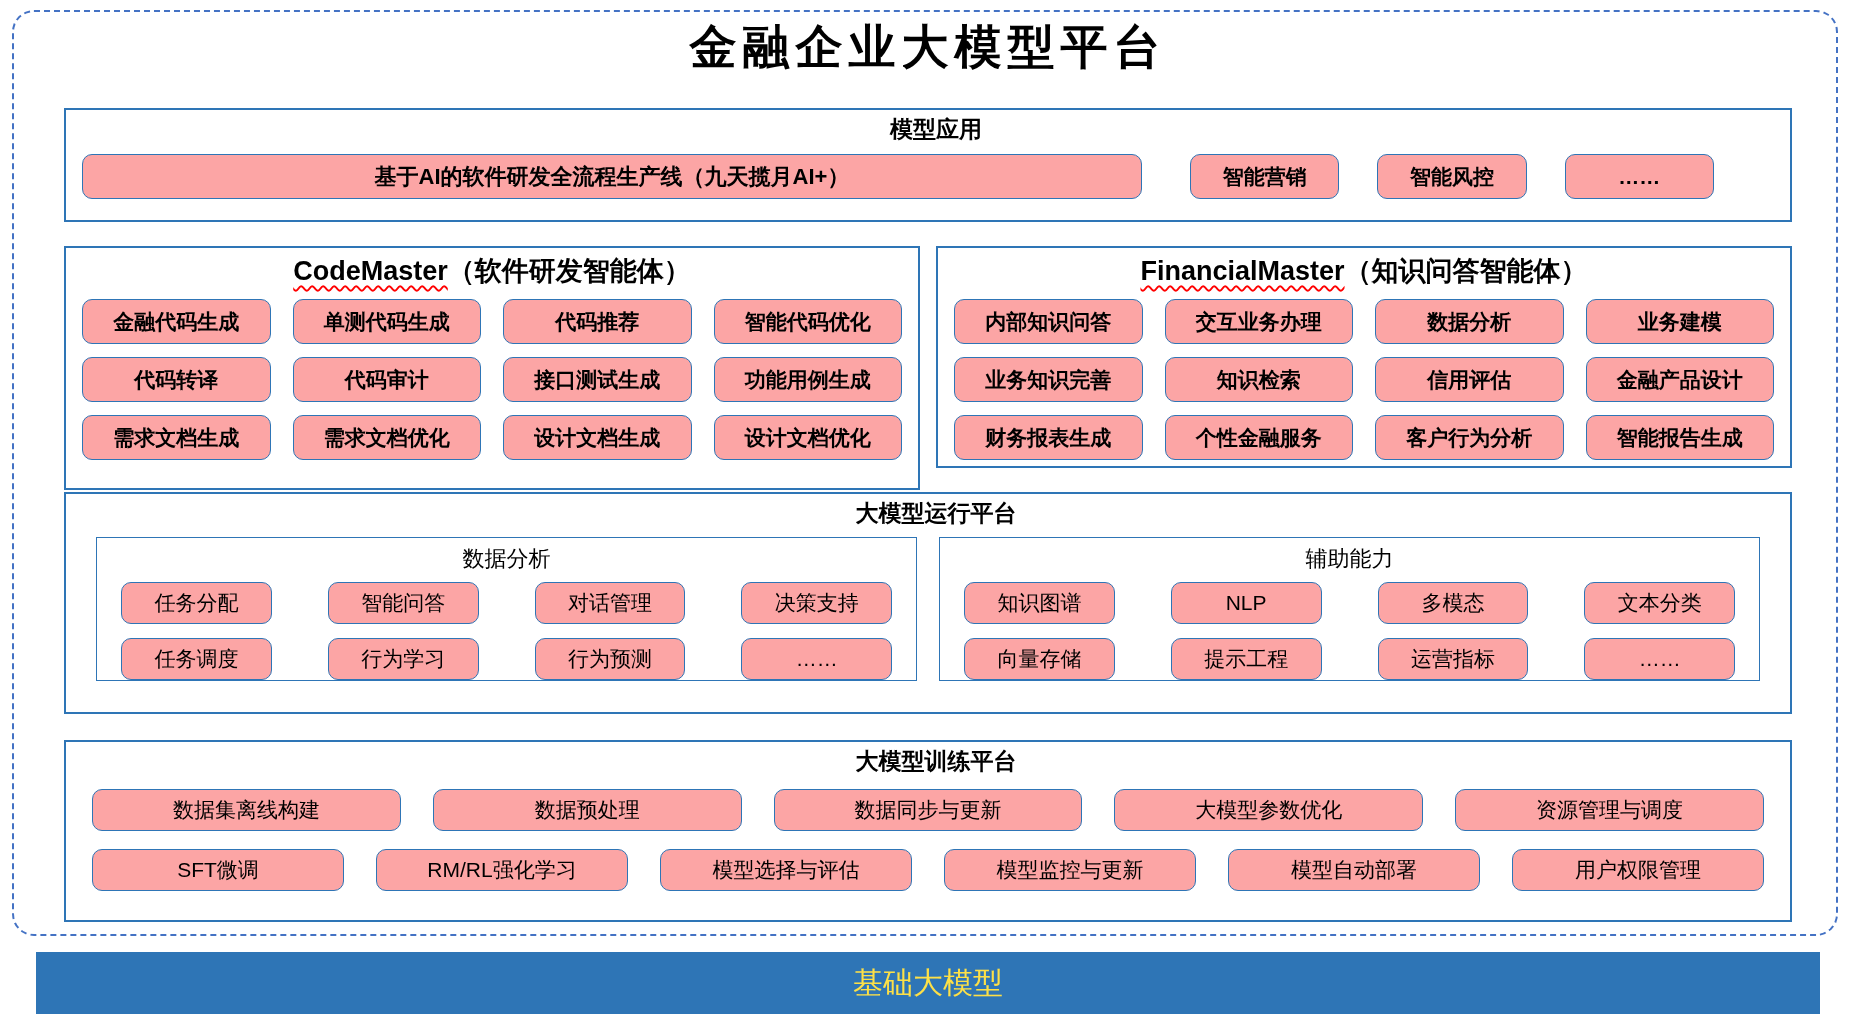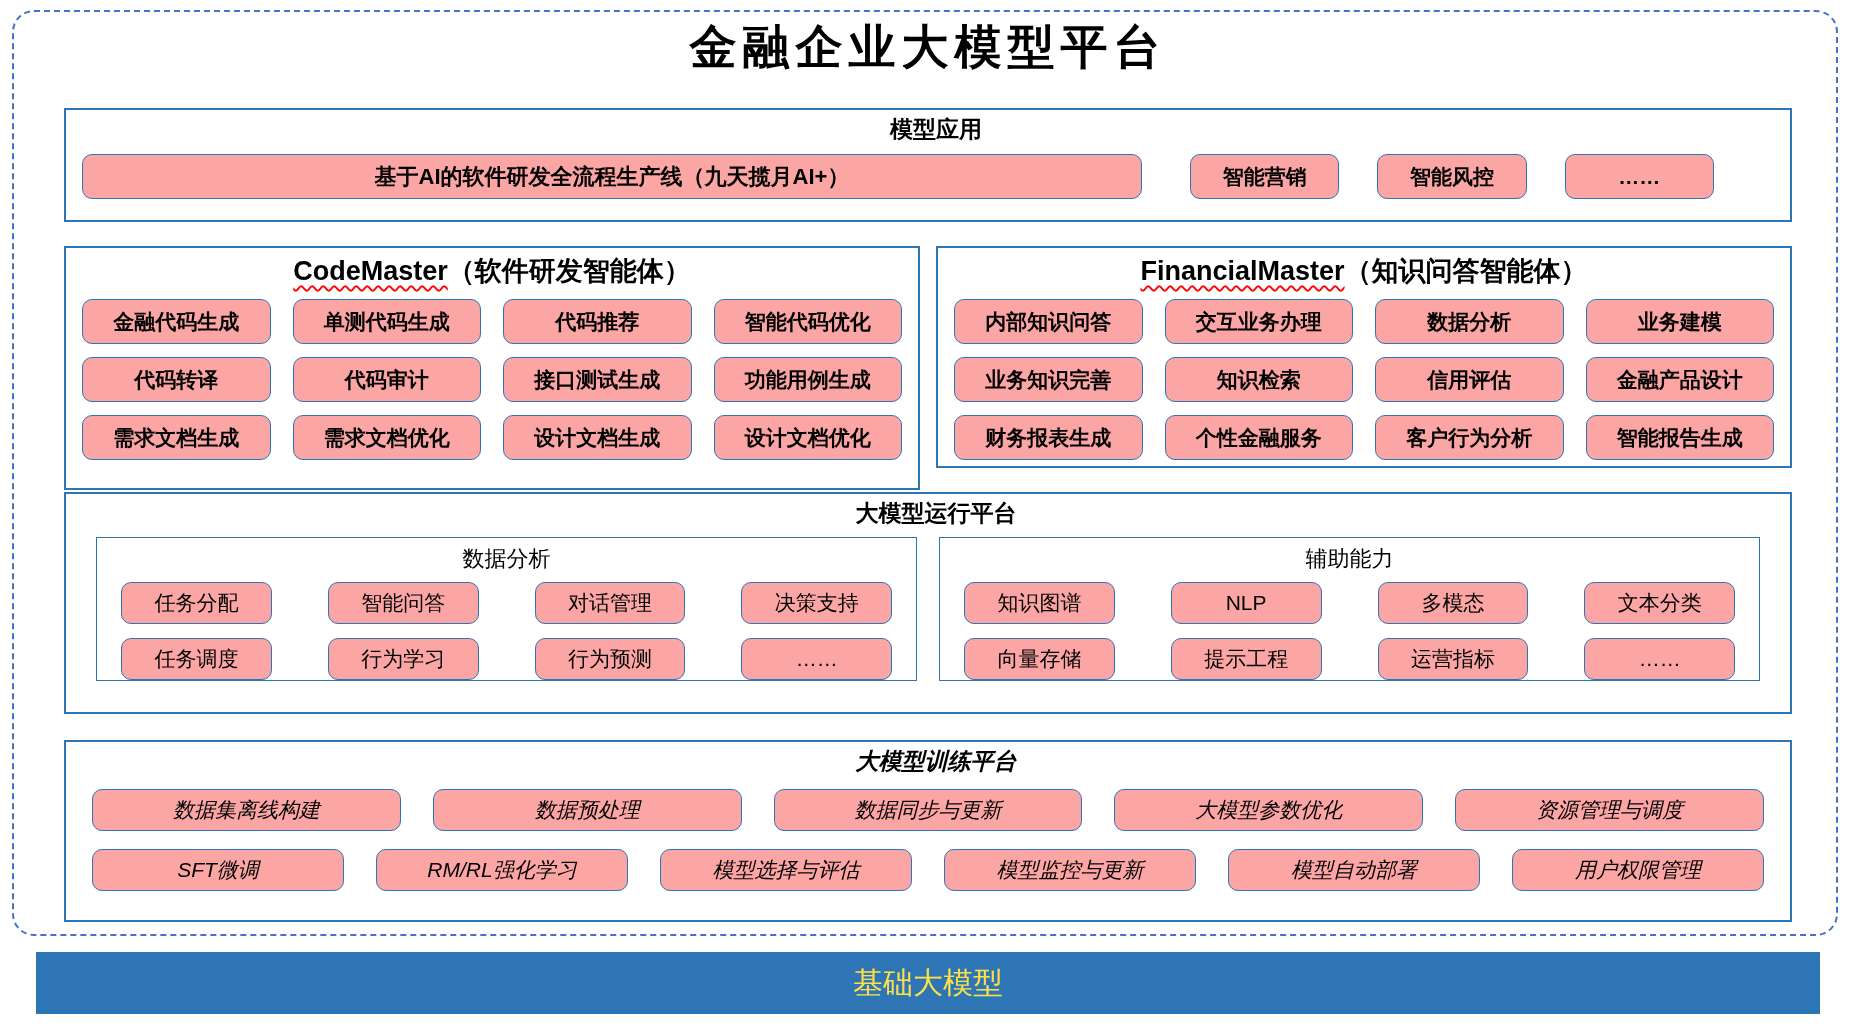--- a/index.html
+++ b/index.html
@@ -41,21 +41,21 @@
   .fm{ left:936px;top:246px;width:856px;height:222px; }
   
   .sec3{ left:64px;top:492px;width:1728px;height:222px; }
   .sub-row{ display:flex;gap:22px;padding:8px 30px 0 30px; }
   .sub-box{ flex:1;border:1.5px solid #2E75B6;box-sizing:border-box; }
   .sub-title{ text-align:center;font-size:22px;font-weight:normal;padding-top:6px; }
   .light .pill{ font-weight:normal;height:42px; }
   .wide{ padding:8px 24px 0 24px;gap:14px; }
   .wide .btn-row{ gap:56px; }
   
-  .sec4{ left:64px;top:740px;width:1728px;height:182px;font-style:italic; }
+  .sec4{ left:64px;top:740px;width:1728px;height:182px; }
   .sec4 .btn-grid{ gap:18px;padding:12px 26px 0 26px; }
   .sec4 .btn-row{ gap:32px; }
   
   .base-bar{
     position:absolute;left:36px;top:952px;width:1784px;height:62px;background:#2E75B6;
     display:flex;align-items:center;justify-content:center;color:#fde047;font-size:30px;
   }
 </style>
 </head>
 <body>

